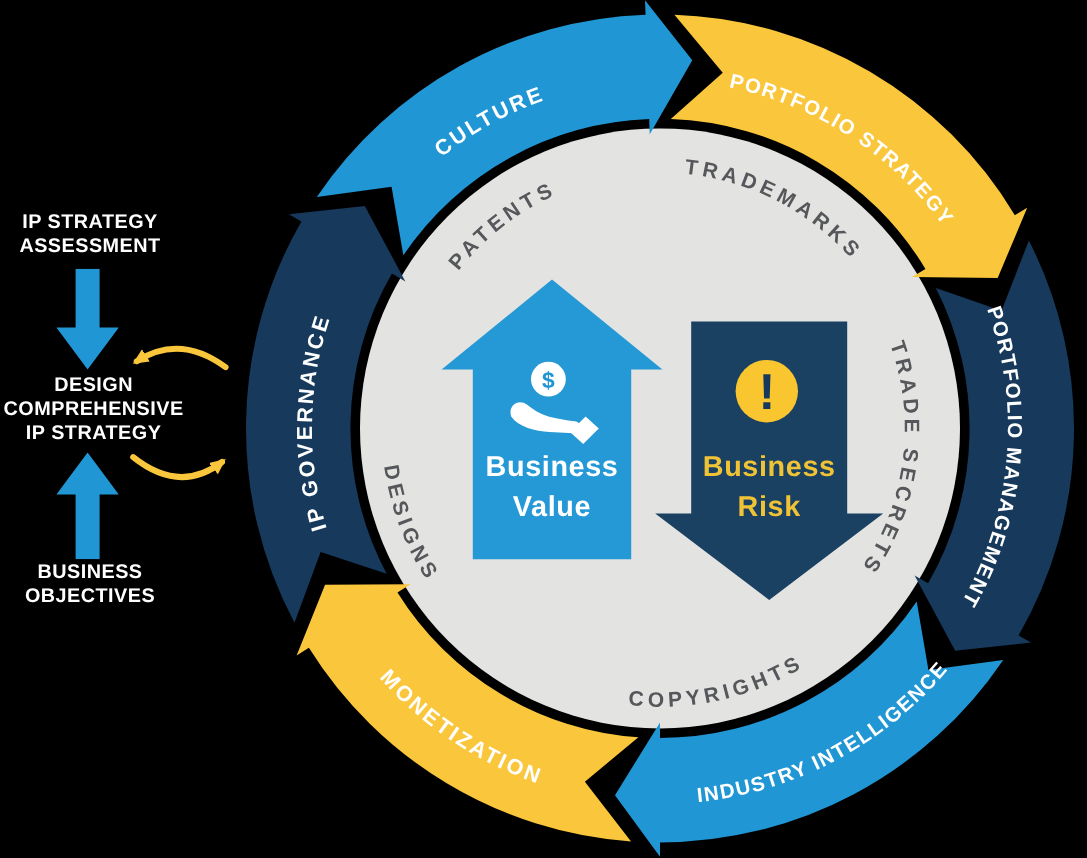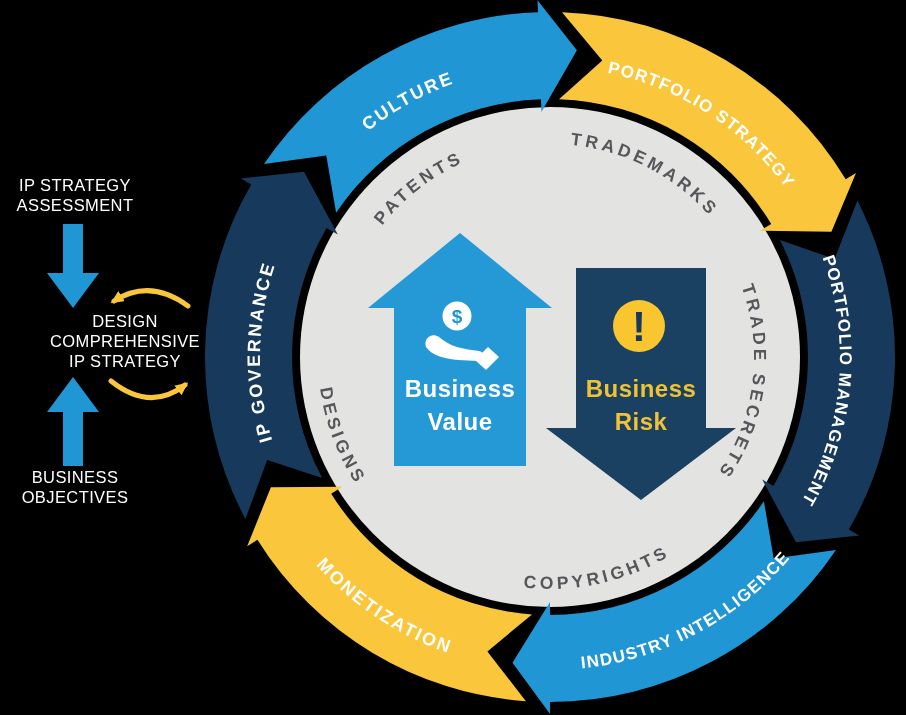--- a/index.html
+++ b/index.html
@@ -1,24 +1,24 @@
 <!DOCTYPE html>
 <html><head>
 <meta charset="utf-8">
 <style>
   html,body{margin:0;padding:0;background:#000;}
   .stage{position:relative;width:906px;height:715px;background:#000;overflow:hidden;
          font-family:"Liberation Sans",sans-serif;}
   .stage svg{position:absolute;left:0;top:0;}
 
   
-  .flow-label{position:absolute;color:#fff;font-weight:400;font-size:16.5px;line-height:1.2;
+  .flow-label{position:absolute;color:#fff;font-weight:700;font-size:16.5px;line-height:1.2;
               text-align:center;white-space:pre-line;letter-spacing:.4px;}
   #lbl-top{left:0;top:176px;width:150px;}
-  #lbl-mid{left:0;top:312px;width:156px;padding-left:47px;}
+  #lbl-mid{left:0;top:312px;width:156px;}
   #lbl-bot{left:0;top:468px;width:150px;}
   .arrow-svg{position:absolute;}
   #arrow-down{left:47px;top:224px;}
   #arrow-up{left:47px;top:377px;}
   #cycle-arrows{left:100px;top:265px;}
   .flow-arrow{fill:#2196D4;}
   .cyc{fill:none;stroke:#F9C63C;stroke-width:5;stroke-linecap:round;}
 
   
   .seg-label{font-size:18px;font-weight:700;letter-spacing:2.2px;fill:#fff;}

